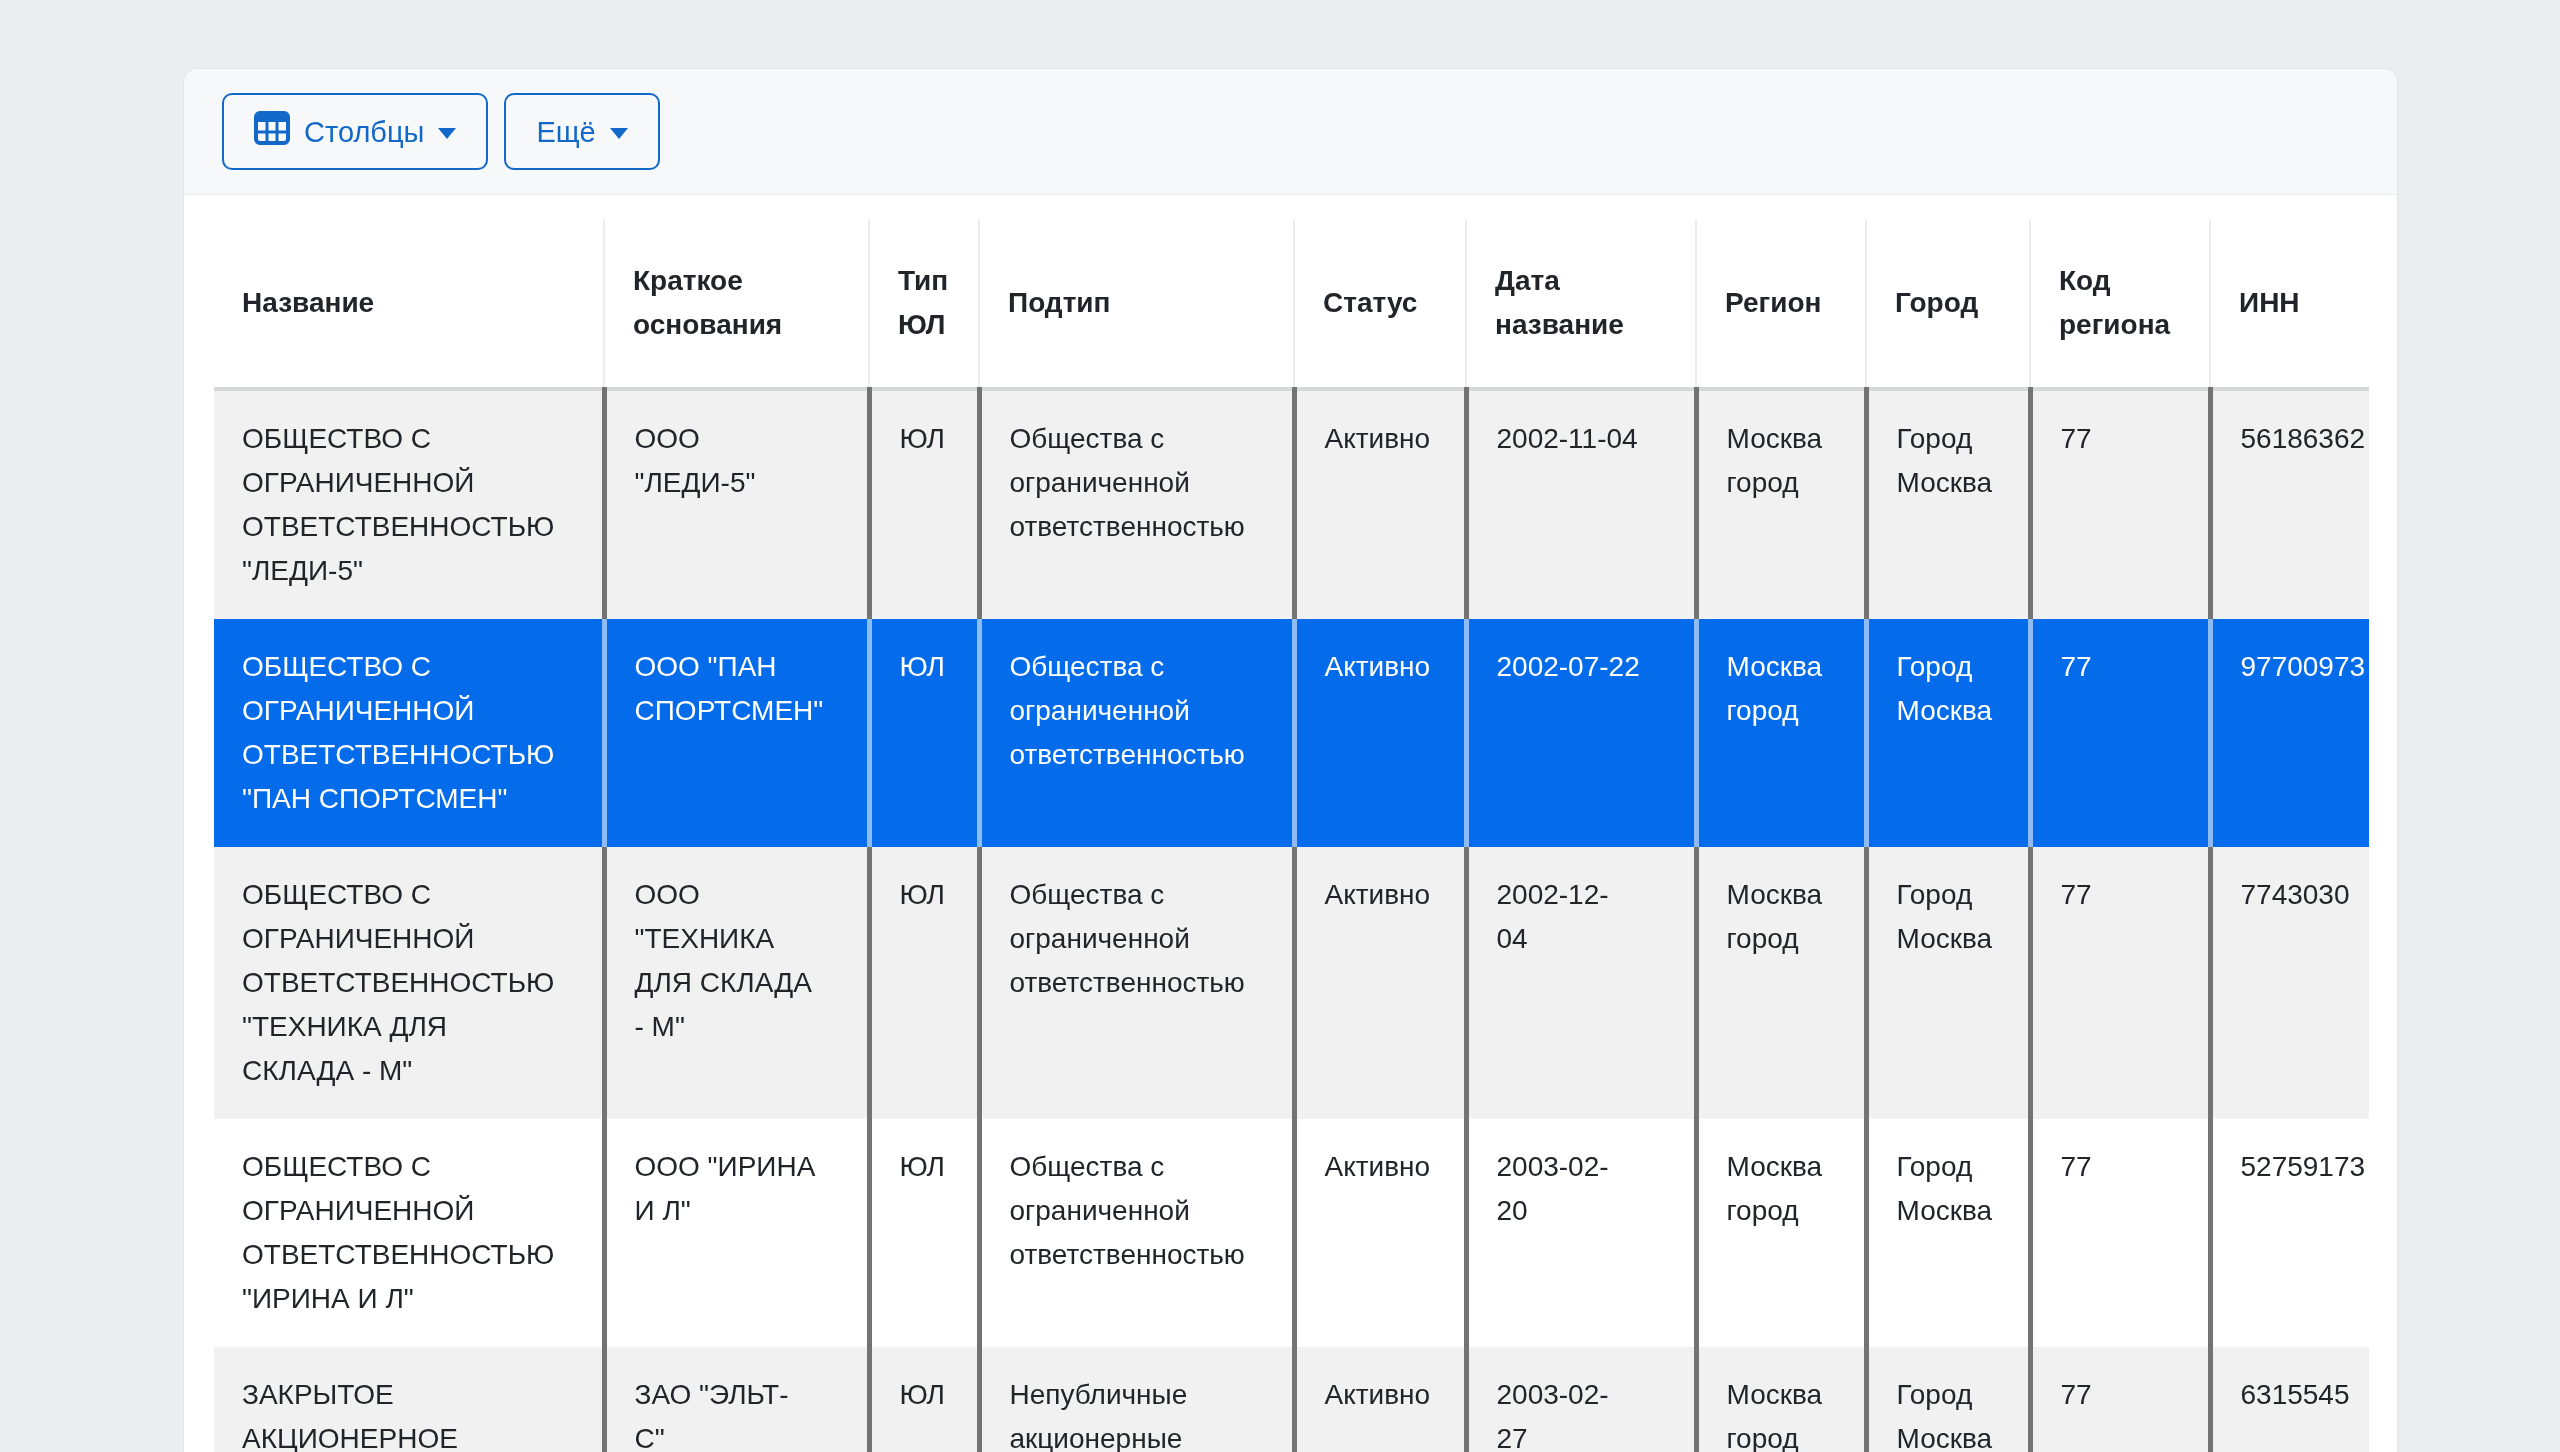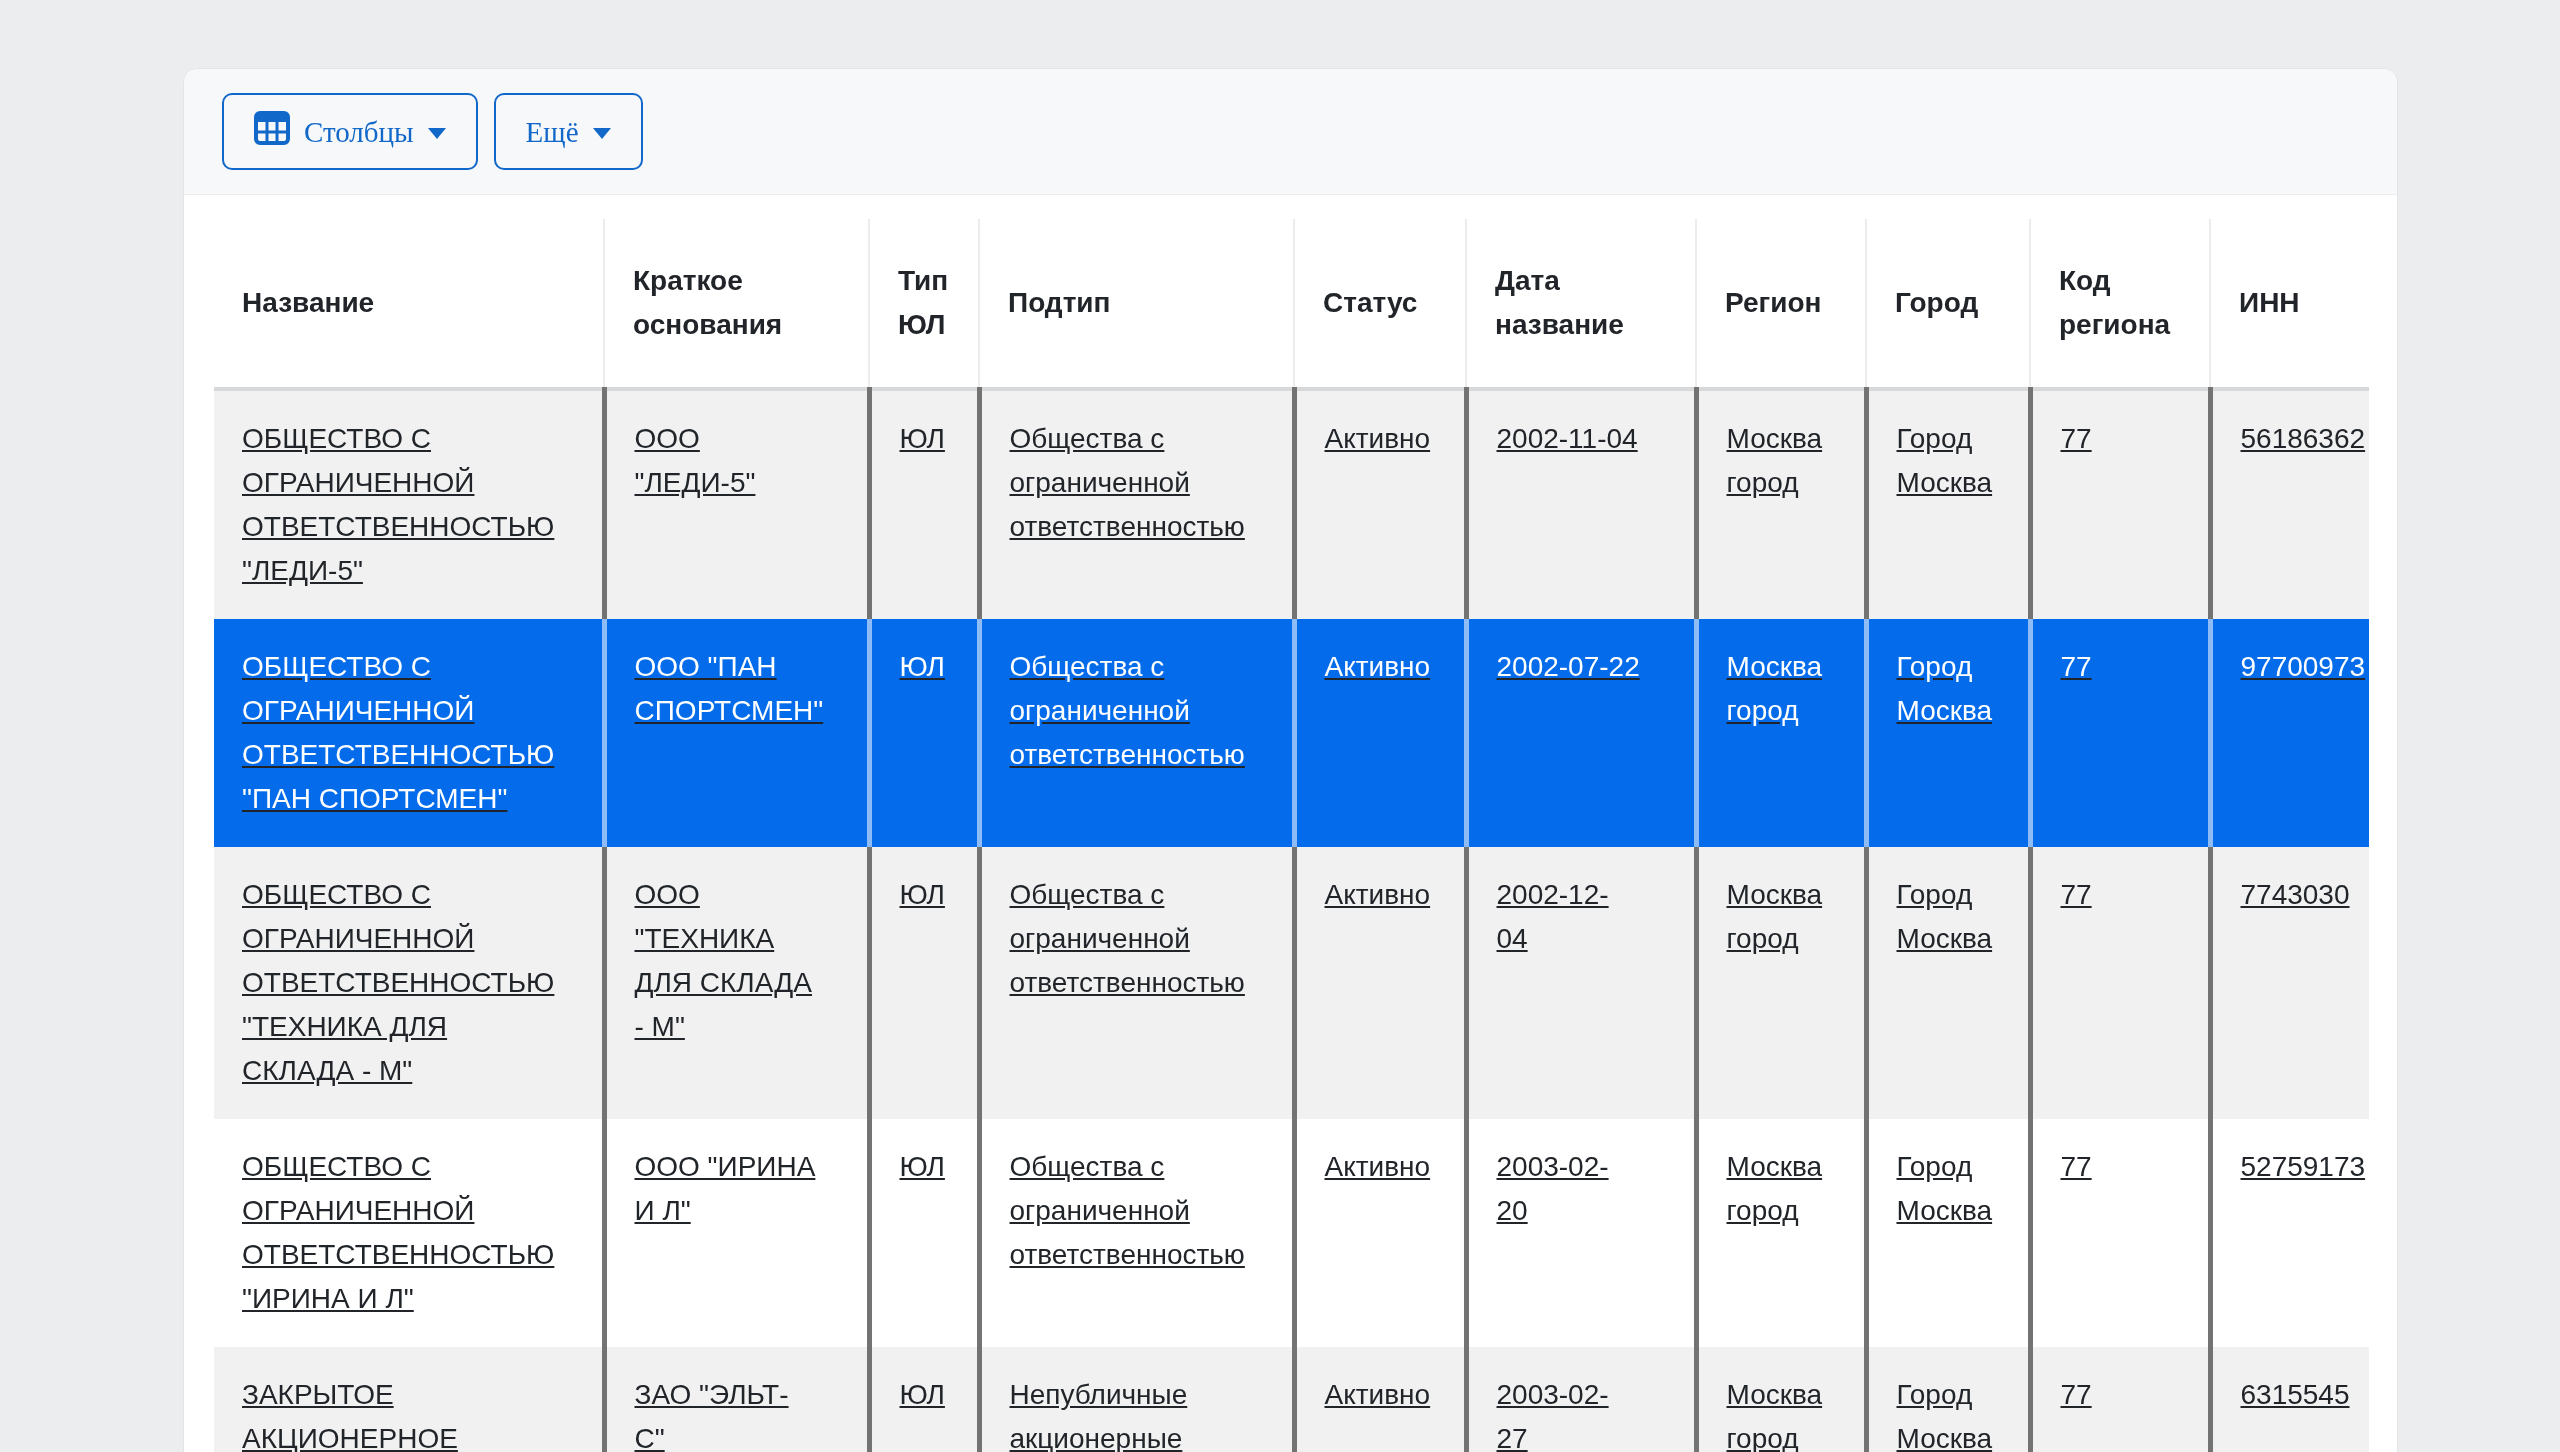--- a/index.html
+++ b/index.html
@@ -28,21 +28,21 @@
   }
   .btn-outline {
     display: inline-flex;
     align-items: center;
     gap: 14px;
     padding: 16px 30px;
     border: 2px solid #1268C9;
     border-radius: 10px;
     background: transparent;
     color: #1268C9;
-    font-family: Liberation Serif, serif;
+    font-family: Liberation Sans, sans-serif;
     font-size: 29px;
     line-height: 34px;
     cursor: pointer;
   }
   .caret {
     display: inline-block;
     width: 0; height: 0;
     border-left: 9px solid transparent;
     border-right: 9px solid transparent;
     border-top: 11px solid #1268C9;
@@ -76,21 +76,21 @@
     font-size: 28px;
     line-height: 44px;
     padding: 26px 28px;
     border-left: 5px solid #737373;
     white-space: pre-line;
     color: #212529;
     background: #FFFFFF;
   }
   .data-table td:first-child { border-left: none; }
   .data-table tbody tr:nth-child(odd) td { background: #F1F1F2; }
-  .data-table tbody tr { cursor: pointer; text-decoration: underline; }
+  .data-table tbody tr { cursor: pointer; }
   .data-table tbody tr.selected td {
     background: #046CEB;
     color: #FFFFFF;
     border-left-color: rgba(255,255,255,0.55);
   }
 </style>
 </head>
 <body>
 
 <div class="card">

